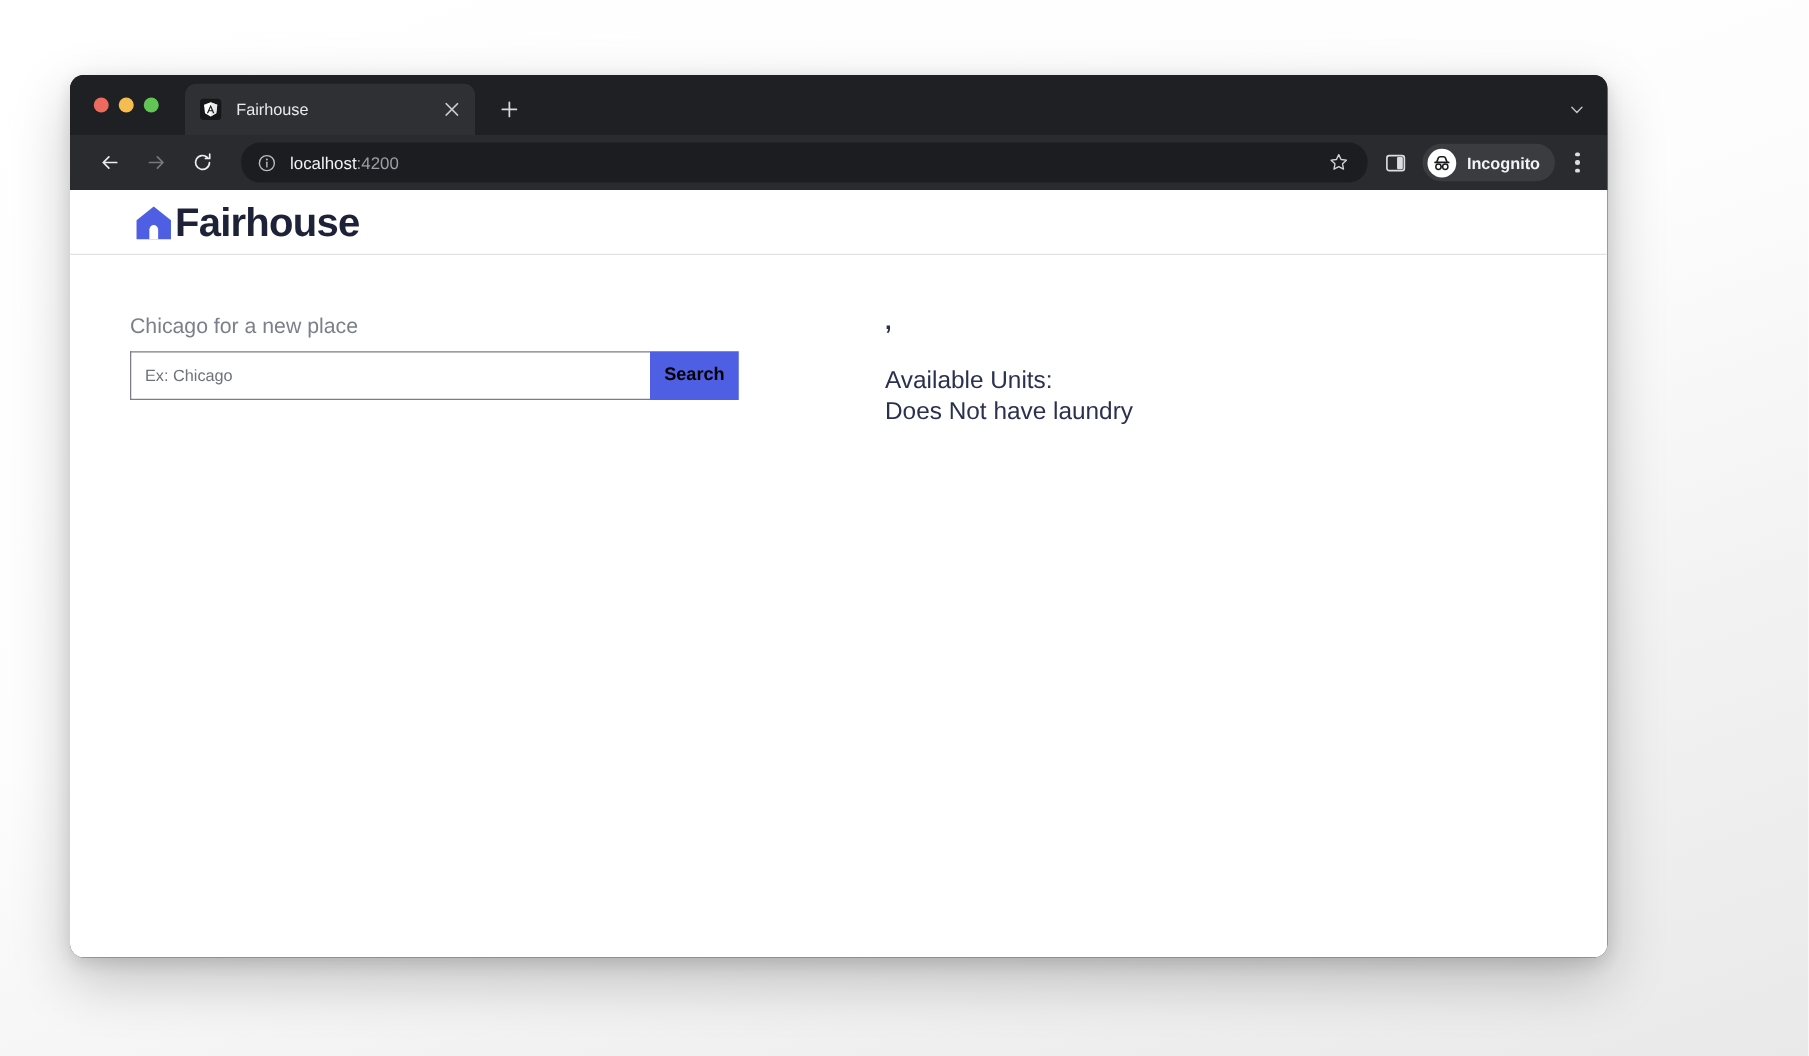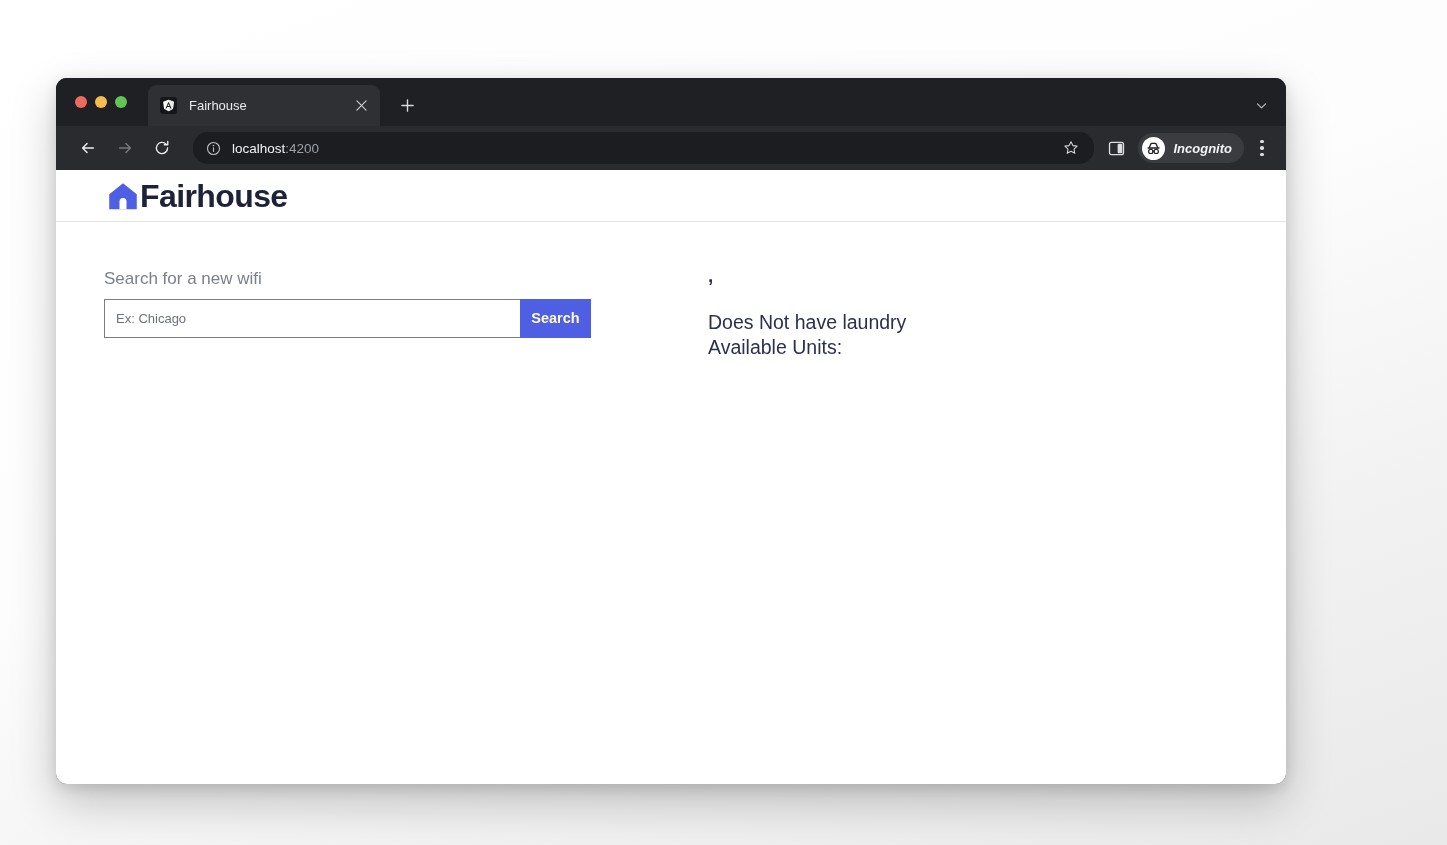--- a/index.html
+++ b/index.html
@@ -26,21 +26,21 @@
     position: absolute;
     left: 0; top: 0;
     width: 1447px; height: 845px;
     background: linear-gradient(160deg, #ffffff 0%, #fdfdfd 45%, #f2f2f3 72%, #e9e9ea 100%);
   }
 
   
   .browser-window {
     position: absolute;
     left: 56px;
-    top: 78px;
+    top: 60px;
     width: 1230px;
     height: 706px;
     border-radius: 11px;
     background: #1f2023;
     box-shadow: 0 18px 46px rgba(0,0,0,0.22), 0 4px 14px rgba(0,0,0,0.12);
     overflow: hidden;
   }
 
   
   .tab-strip {
@@ -208,21 +208,20 @@
     align-items: center;
     justify-content: center;
     flex: 0 0 auto;
   }
   .incognito-label {
     color: #f1f3f4;
     font-size: 13px;
     font-weight: bold;
     margin-left: 9px;
     white-space: nowrap;
-    font-style: italic;
   }
   .menu-dots {
     width: 28px; height: 30px;
     display: flex;
     flex-direction: column;
     align-items: center;
     justify-content: center;
     gap: 3px;
     flex: 0 0 auto;
     margin-left: 2px;
@@ -306,21 +305,21 @@
   }
   .search-input::placeholder {
     color: #6e7279;
     opacity: 1;
   }
   .search-button {
     flex: 0 0 auto;
     width: 71px;
     border: none;
     background: #4e5fe3;
-    color: #fef9c3;
+    color: #000000;
     font-family: "Liberation Sans", sans-serif;
     font-size: 14.5px;
     font-weight: bold;
     cursor: pointer;
   }
 
   
   .results {
     position: absolute;
     left: 652px;
@@ -462,29 +461,29 @@
               <path d="M16.3 34V25.9a3.7 3.7 0 0 1 7.4 0V34h-7.4z" fill="#ffffff"></path>
             </svg>
           </span>
           <span class="brand-name">Fairhouse</span>
         </div>
       </div>
 
       <div class="page-body">
 
         <div class="search-panel">
-          <div class="search-label">Search for a new wifi</div>
+          <div class="search-label">Chicago for a new place</div>
           <div class="search-row">
             <input class="search-input" type="text" placeholder="Ex: Chicago" style="">
             <button class="search-button">Search</button>
           </div>
         </div>
 
         <div class="results">
           <p class="result-meta">,</p>
+          <div class="result-line">Available Units:</div>
           <div class="result-line">Does Not have laundry</div>
-          <div class="result-line">Available Units:</div>
         </div>
 
       </div>
     </div>
   </div>
 </div>
 
 </body></html>

